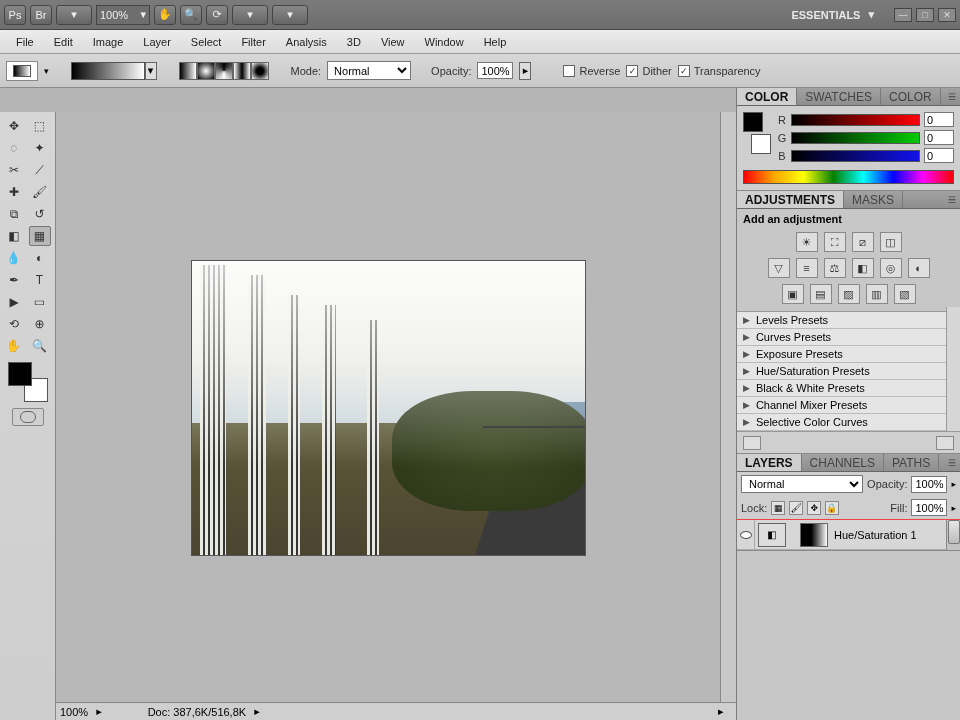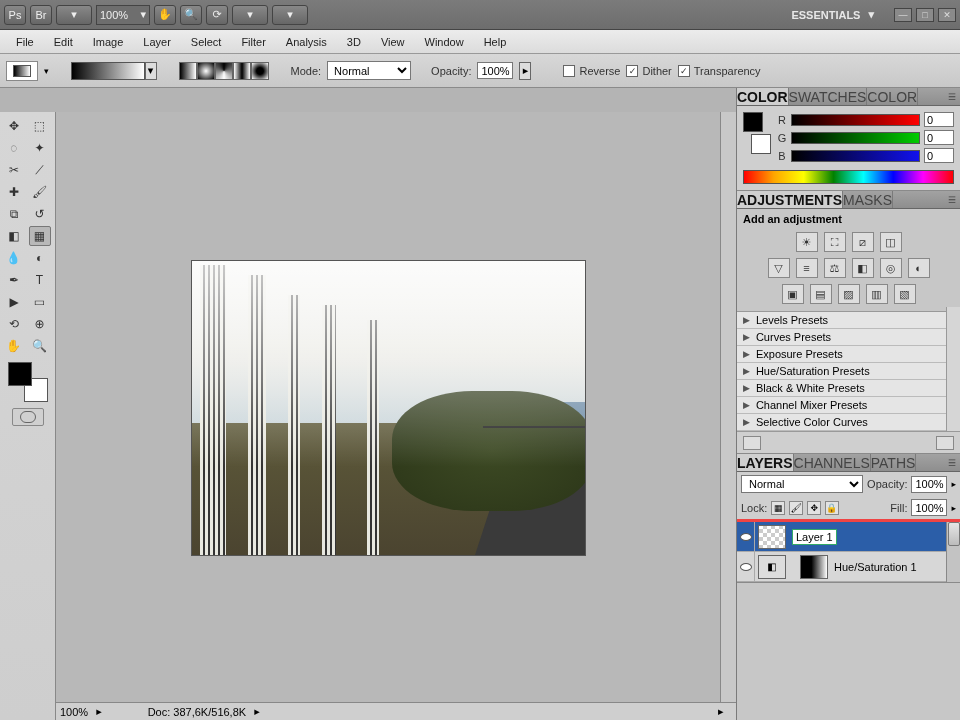--- a/index.html
+++ b/index.html
@@ -65,21 +65,21 @@
 .t3 { left:96px; height:260px; width:12px;}
 .t4 { left:130px; height:250px; width:14px;}
 .t5 { left:175px; height:235px; width:12px;}
 .foliage { position:absolute; left:200px; top:130px; width:200px; height:120px; background:radial-gradient(#3d4a24,#2b3518); border-radius:40%; }
 .fence { position:absolute; right:0; top:56%; width:26%; height:2px; background:#222;}
 .haze { position:absolute; inset:0; background:linear-gradient(180deg, rgba(255,255,255,0.75), rgba(255,255,255,0.35) 40%, rgba(255,255,255,0) 70%);}
 
 .panels { position:absolute; top:0; right:0; width:224px; bottom:0; background:#c7c7c7; border-left:1px solid #7a7a7a; }
 .panel { border-bottom:1px solid #8a8a8a; }
 .panel-tabs { height:18px; background:linear-gradient(#a2a2a2,#8e8e8e); display:flex; align-items:stretch; border-bottom:1px solid #666;}
-.ptab { padding:2px 0; color:#444; font-size:14px; border-right:1px solid #7a7a7a; display:flex;align-items:center;}
+.ptab { padding:2px 8px; color:#444; font-size:12px; border-right:1px solid #7a7a7a; display:flex;align-items:center;}
 .ptab.active { background:#cfcfcf; color:#111; font-weight:bold;}
 .panel-menu { margin-left:auto; width:16px; display:flex;align-items:center;justify-content:center; color:#444; font-size:9px;}
 .panel-body { padding:6px; background:#cfcfcf; }
 
 
 .color-row { display:flex; align-items:center; gap:4px; margin-bottom:3px;}
 .color-preview { width:28px; height:42px; position:relative; }
 .cpfg { position:absolute; width:20px; height:20px; background:#000; border:1px solid #555; top:0; left:0;}
 .cpbg { position:absolute; width:20px; height:20px; background:#fff; border:1px solid #555; bottom:0; right:0;}
 .slider-label { width:10px; text-align:center; color:#333;}
@@ -100,21 +100,21 @@
 .preset-scroll { width:14px; background:#d6d6d6; border-left:1px solid #999;}
 .preset-wrap { display:flex;}
 .preset-col { flex:1;}
 .adj-footer { height:22px; border-top:1px solid #999; background:#cfcfcf; display:flex; align-items:center; padding:0 6px; justify-content:space-between;}
 .adj-footer .ic { width:18px; height:14px; border:1px solid #888; background:#dedede;}
 
 
 .layers-controls { display:flex; align-items:center; gap:4px; padding:3px 4px; background:#cfcfcf;}
 .layers-select { flex:1; border:1px solid #777; background:#fff; height:18px; padding-left:3px;}
 .ll-label { color:#333;}
-.lock-row { display:flex; align-items:center; gap:4px; padding:3px 4px; background:#cfcfcf; border-bottom:3px solid #ef4444;}
+.lock-row { display:flex; align-items:center; gap:4px; padding:3px 4px; background:#cfcfcf; border-bottom:1px solid #ef4444;}
 .lock-ic { width:14px; height:14px; border:1px solid #888; background:#e2e2e2; display:flex;align-items:center;justify-content:center; font-size:9px;}
 .layer-list { background:#d7d7d7; max-height:96px; overflow:hidden; position:relative;}
 .layer-row { display:flex; align-items:center; height:30px; border-bottom:1px solid #aaa; background:#d7d7d7;}
 .layer-row.selected { background:#2b5ea8; color:#fff;}
 .vis-col { width:18px; display:flex; align-items:center; justify-content:center; border-right:1px solid #aaa; height:100%;}
 .eye { width:12px; height:8px; border:1px solid #555; border-radius:50%; background:#fff;}
 .thumb { width:28px; height:24px; margin:0 3px; background:repeating-conic-gradient(#ccc 0 25%, #fff 0 50%) 0/8px 8px; border:1px solid #666;}
 .thumb.img { background:linear-gradient(#7a8a66,#4a4a3a);}
 .thumb.mask { background:linear-gradient(90deg,#000 40%,#fff);}
 .thumb.adj { background:#ddd; display:flex;align-items:center;justify-content:center; font-size:10px;}
@@ -398,27 +398,20 @@
         <div class="lock-ic">▦</div>
         <div class="lock-ic">🖌</div>
         <div class="lock-ic">✥</div>
         <div class="lock-ic">🔒</div>
         <div style="flex:1"></div>
         <span class="ll-label">Fill:</span>
         <input class="opt-input" value="100%" style="">
         <span style="font-size:9px;">▸</span>
       </div>
       <div class="layer-list">
-        <div class="layer-row selected">
-          <div class="vis-col">
-              <div class="eye"></div>
-            </div>
-          <div class="thumb"></div>
-          <div class="layer-name"><span class="layer-name-edit">Layer 1</span></div>
-        </div>
         <div class="layer-row">
           <div class="vis-col">
               <div class="eye"></div>
             </div>
           <div class="thumb adj">◧</div>
           <div class="link-col"></div>
           <div class="thumb mask"></div>
           <div class="layer-name">Hue/Saturation 1</div>
         </div>
         <div class="layer-scroll">

